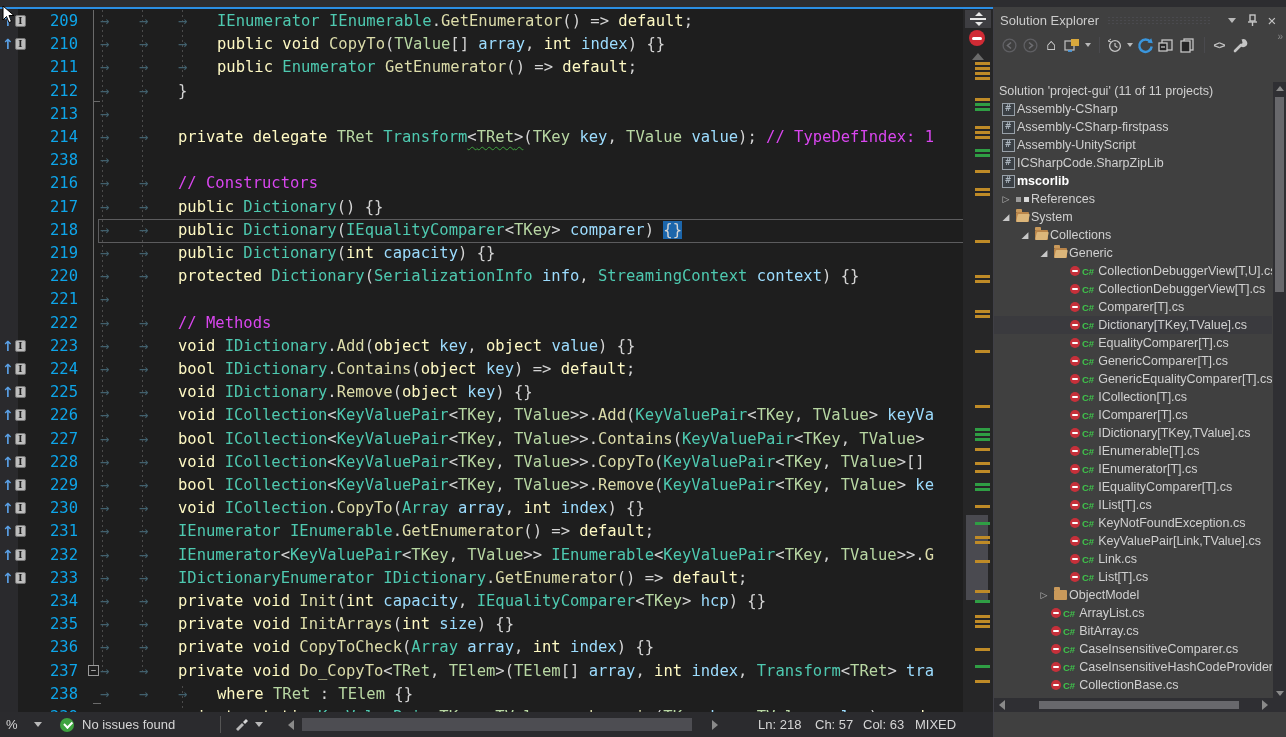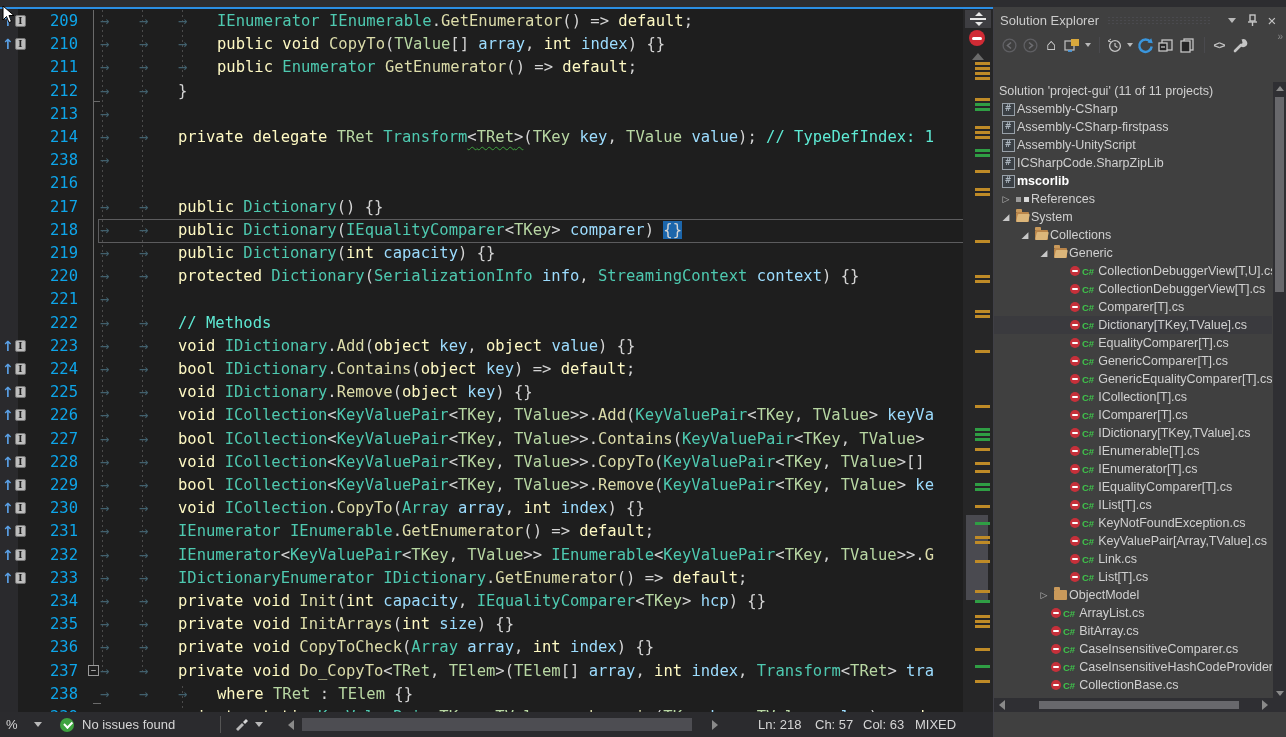--- a/index.html
+++ b/index.html
@@ -15,21 +15,21 @@
   .outline-tick{position:absolute;height:1px;background:#6a6a6a;}
   .iguide{position:absolute;width:1px;background:repeating-linear-gradient(180deg,#4b4b4b 0 2px,transparent 2px 5px);}
   .foldbox{position:absolute;width:11px;height:11px;border:1px solid #9a9a9a;background:#1e1e1e;color:#cfcfcf;
            font:9px/9px "DejaVu Sans Mono",monospace;text-align:center;box-sizing:border-box;}
   .line{position:absolute;left:0;width:1900px;height:23.2px;line-height:23.2px;
         font-family:"DejaVu Sans Mono",monospace;font-size:15.5px;white-space:pre;}
   .num{position:absolute;left:18px;width:60px;text-align:right;color:#0ea5e9;}
   .codetext{position:absolute;left:100px;top:0;}
   .tab{display:inline-block;width:39px;color:#41606d;}
   .k{color:#fef9c3}.t{color:#4ec9b0}.g{color:#b8d7a3}.m{color:#dcdcaa}
-  .p{color:#9cdcfe}.c{color:#5eead4}.d{color:#d4d4d4}
+  .p{color:#9cdcfe}.c{color:#d946ef}.d{color:#d4d4d4}
   .sg{text-decoration:underline;text-decoration-style:wavy;text-decoration-color:#3fa33f;
       text-decoration-thickness:1px;text-underline-offset:4px;}
   .sb{text-decoration-style:wavy;text-decoration-color:#4ea0d7;
       text-decoration-thickness:1px;text-underline-offset:4px;}
   .sel{background:#1c66ab;}
   .curbox{position:absolute;left:98px;right:2px;top:0;height:22px;border:1px solid #5c5c5e;}
   .gico{position:absolute;left:2px;top:3px;height:16px;display:flex;align-items:center;}
   .gico .up{color:#5aa0e6;font:bold 14px "DejaVu Sans",sans-serif;margin-right:1px;}
   .gico .ibox{display:inline-block;width:11px;height:12px;background:#bdbdbd;border:1px solid #777;
               border-radius:2px;color:#1e1e1e;font:bold 9px/11px "DejaVu Serif",serif;text-align:center;box-sizing:border-box;}
@@ -116,21 +116,21 @@
     <div class="iguide" style="left:182px;top:1px;height:70px;"></div>
     <div class="iguide" style="left:182px;top:677px;height:22px;"></div>
     <div>
         <div class="line" style="top: 1px;"><span class="gico"><span class="up">↑</span><span class="ibox">I</span></span><span class="num">209</span><span class="codetext"><span class="tab">→</span><span class="tab">→</span><span class="tab">→</span><span class="t">IEnumerator</span><span class="d"> </span><span class="t">IEnumerable</span><span class="d">.</span><span class="m">GetEnumerator</span><span class="d">() =&gt; </span><span class="k">default</span><span class="d">;</span></span></div>
         <div class="line" style="top: 24.2px;"><span class="gico"><span class="up">↑</span><span class="ibox">I</span></span><span class="num">210</span><span class="codetext"><span class="tab">→</span><span class="tab">→</span><span class="tab">→</span><span class="k">public</span><span class="d"> </span><span class="k">void</span><span class="d"> </span><span class="m">CopyTo</span><span class="d">(</span><span class="g">TValue</span><span class="d">[] </span><span class="p">array</span><span class="d">, </span><span class="k">int</span><span class="d"> </span><span class="p">index</span><span class="d">) </span><span class="d">{}</span></span></div>
         <div class="line" style="top: 47.4px;"><span class="num">211</span><span class="codetext"><span class="tab">→</span><span class="tab">→</span><span class="tab">→</span><span class="k">public</span><span class="d"> </span><span class="t">Enumerator</span><span class="d"> </span><span class="m">GetEnumerator</span><span class="d">() =&gt; </span><span class="k">default</span><span class="d">;</span></span></div>
         <div class="line" style="top: 70.6px;"><span class="num">212</span><span class="codetext"><span class="tab">→</span><span class="tab">→</span><span class="d">}</span></span></div>
         <div class="line" style="top: 93.8px;"><span class="num">213</span><span class="codetext"><span class="tab">→</span></span></div>
         <div class="line" style="top: 117px;"><span class="num">214</span><span class="codetext"><span class="tab">→</span><span class="tab">→</span><span class="k">private</span><span class="d"> </span><span class="k">delegate</span><span class="d"> </span><span class="g">TRet</span><span class="d"> </span><span class="t">Transform</span><span class="d sg">&lt;</span><span class="g sg">TRet</span><span class="d sg">&gt;</span><span class="d">(</span><span class="g">TKey</span><span class="d"> </span><span class="p">key</span><span class="d">, </span><span class="g">TValue</span><span class="d"> </span><span class="p">value</span><span class="d">); </span><span class="c">// TypeDefIndex: 1</span></span></div>
         <div class="line" style="top: 140.2px;"><span class="num">238</span><span class="codetext"><span class="tab">→</span></span></div>
-        <div class="line" style="top: 163.4px;"><span class="num">216</span></div>
+        <div class="line" style="top: 163.4px;"><span class="num">216</span><span class="codetext"><span class="tab">→</span><span class="tab">→</span><span class="c">// Constructors</span></span></div>
         <div class="line" style="top: 186.6px;"><span class="num">217</span><span class="codetext"><span class="tab">→</span><span class="tab">→</span><span class="k">public</span><span class="d"> </span><span class="t">Dictionary</span><span class="d">() </span><span class="d">{}</span></span></div>
         <div class="line cur" style="top: 209.8px;"><div class="curbox"></div><span class="num">218</span><span class="codetext"><span class="tab">→</span><span class="tab">→</span><span class="k">public</span><span class="d"> </span><span class="t">Dictionary</span><span class="d">(</span><span class="t">IEqualityComparer</span><span class="d">&lt;</span><span class="g">TKey</span><span class="d">&gt; </span><span class="p">comparer</span><span class="d">) </span><span class="d sel">{}</span></span></div>
         <div class="line" style="top: 233px;"><span class="num">219</span><span class="codetext"><span class="tab">→</span><span class="tab">→</span><span class="k">public</span><span class="d"> </span><span class="t">Dictionary</span><span class="d">(</span><span class="k">int</span><span class="d"> </span><span class="p">capacity</span><span class="d">) </span><span class="d">{}</span></span></div>
         <div class="line" style="top: 256.2px;"><span class="num">220</span><span class="codetext"><span class="tab">→</span><span class="tab">→</span><span class="k">protected</span><span class="d"> </span><span class="t">Dictionary</span><span class="d">(</span><span class="t">SerializationInfo</span><span class="d"> </span><span class="p">info</span><span class="d">, </span><span class="t">StreamingContext</span><span class="d"> </span><span class="p">context</span><span class="d">) </span><span class="d">{}</span></span></div>
         <div class="line" style="top: 279.4px;"><span class="num">221</span><span class="codetext"><span class="tab">→</span></span></div>
         <div class="line" style="top: 302.6px;"><span class="num">222</span><span class="codetext"><span class="tab">→</span><span class="tab">→</span><span class="c">// Methods</span></span></div>
         <div class="line" style="top: 325.8px;"><span class="gico"><span class="up">↑</span><span class="ibox">I</span></span><span class="num">223</span><span class="codetext"><span class="tab">→</span><span class="tab">→</span><span class="k">void</span><span class="d"> </span><span class="t">IDictionary</span><span class="d">.</span><span class="m">Add</span><span class="d">(</span><span class="k">object</span><span class="d"> </span><span class="p">key</span><span class="d">, </span><span class="k">object</span><span class="d"> </span><span class="p">value</span><span class="d">) </span><span class="d">{}</span></span></div>
         <div class="line" style="top: 349px;"><span class="gico"><span class="up">↑</span><span class="ibox">I</span></span><span class="num">224</span><span class="codetext"><span class="tab">→</span><span class="tab">→</span><span class="k">bool</span><span class="d"> </span><span class="t">IDictionary</span><span class="d">.</span><span class="m">Contains</span><span class="d">(</span><span class="k">object</span><span class="d"> </span><span class="p">key</span><span class="d">) =&gt; </span><span class="k">default</span><span class="d">;</span></span></div>
         <div class="line" style="top: 372.2px;"><span class="gico"><span class="up">↑</span><span class="ibox">I</span></span><span class="num">225</span><span class="codetext"><span class="tab">→</span><span class="tab">→</span><span class="k">void</span><span class="d"> </span><span class="t">IDictionary</span><span class="d">.</span><span class="m">Remove</span><span class="d">(</span><span class="k">object</span><span class="d"> </span><span class="p">key</span><span class="d">) </span><span class="d">{}</span></span></div>
         <div class="line" style="top: 395.4px;"><span class="gico"><span class="up">↑</span><span class="ibox">I</span></span><span class="num">226</span><span class="codetext"><span class="tab">→</span><span class="tab">→</span><span class="k">void</span><span class="d"> </span><span class="t">ICollection</span><span class="d">&lt;</span><span class="t">KeyValuePair</span><span class="d">&lt;</span><span class="g">TKey</span><span class="d">, </span><span class="g">TValue</span><span class="d">&gt;&gt;.</span><span class="m">Add</span><span class="d">(</span><span class="t">KeyValuePair</span><span class="d">&lt;</span><span class="g">TKey</span><span class="d">, </span><span class="g">TValue</span><span class="d">&gt; </span><span class="p">keyVa</span></span></div>
@@ -488,21 +488,21 @@
         <div class="trow" style="padding-left: 62px;">
           <span class="expander"></span>
           <span class="cs-badge"></span>
           <span class="cs-txt">C#</span>
           <span>KeyNotFoundException.cs</span>
         </div>
         <div class="trow" style="padding-left: 62px;">
           <span class="expander"></span>
           <span class="cs-badge"></span>
           <span class="cs-txt">C#</span>
-          <span>KeyValuePair[Array,TValue].cs</span>
+          <span>KeyValuePair[Link,TValue].cs</span>
         </div>
         <div class="trow" style="padding-left: 62px;">
           <span class="expander"></span>
           <span class="cs-badge"></span>
           <span class="cs-txt">C#</span>
           <span>Link.cs</span>
         </div>
         <div class="trow" style="padding-left: 62px;">
           <span class="expander"></span>
           <span class="cs-badge"></span>

